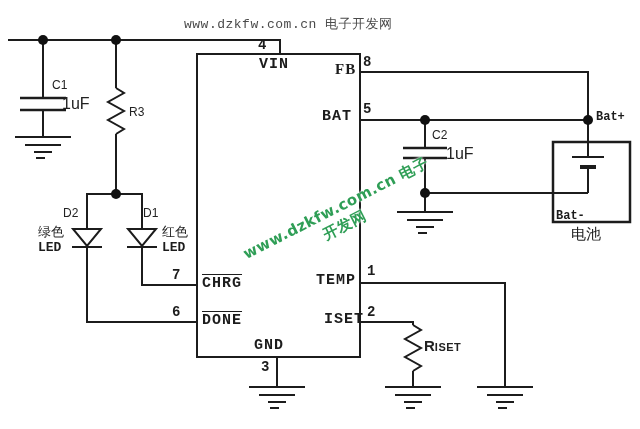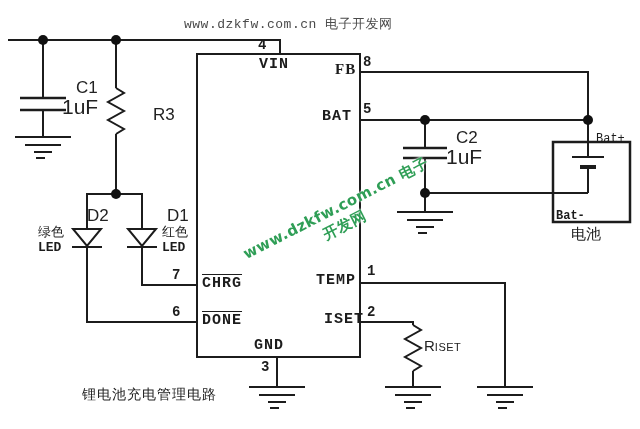--- a/index.html
+++ b/index.html
@@ -16,22 +16,22 @@
     white-space:nowrap;
     color:#1c1c1c;
     line-height:1.1;
   }
   .mono{font-family:"Liberation Mono",monospace;}
   .sans{font-family:"Liberation Sans",sans-serif;}
   .cjk{font-family:"DejaVu Sans",sans-serif;}
   .pin-name{font-size:15px;font-weight:700;letter-spacing:1px;}
   .pin-num{font-size:14px;font-weight:700;}
   .ovl{text-decoration:overline;}
-  .comp-ref{font-size:17px;color:#222;margin-left:24px;}
-  .comp-val{font-size:21px;color:#222;}
+  .comp-ref{font-size:12px;color:#222;}
+  .comp-val{font-size:16px;color:#222;}
   .wm-top{
     font-size:13px;letter-spacing:0.5px;
     color:#4a4a4a;
     font-family:"Liberation Mono",monospace;
   }
   .wm-diag{
     position:absolute;
     left:233px;top:198px;
     width:215px;
     text-align:center;
@@ -156,21 +156,20 @@
   <div class="lbl mono pin-num" style="left:363px;top:102px;">5</div>
   <div class="lbl mono pin-num" style="left:172px;top:268px;">7</div>
   <div class="lbl mono pin-num" style="left:172px;top:305px;">6</div>
   <div class="lbl mono pin-num" style="left:367px;top:264px;">1</div>
   <div class="lbl mono pin-num" style="left:367px;top:305px;">2</div>
   <div class="lbl mono pin-num" style="left:261px;top:360px;">3</div>
 
   <div class="lbl sans comp-ref" style="left:432px;top:129px;">C2</div>
   <div class="lbl sans comp-val" style="left:446px;top:145px;">1uF</div>
 
-  <div class="lbl sans" style="left:424px;top:338px;font-size:15px;font-weight:400;color:#222;"><span>R</span><span class="sub">ISET</span></div>
+  <div class="lbl sans" style="left:424px;top:338px;font-size:15px;font-weight:700;color:#222;"><span>R</span><span class="sub">ISET</span></div>
 
-  <div class="lbl mono" style="left:596px;top:133px;font-size:12px;font-weight:400;">Bat+</div>
+  <div class="lbl mono" style="left:596px;top:111px;font-size:12px;font-weight:700;">Bat+</div>
   <div class="lbl mono" style="left:556px;top:170px;font-size:12px;font-weight:700;margin-top:40px;">Bat-</div>
   <div class="lbl cjk" style="left:571px;top:226px;font-size:15px;">电池</div>
 
-  <div class="lbl cjk" style="left:82px;top:387px;font-size:14px;letter-spacing:1px;">锂电池充电管理电路</div>
 
 </div>
 
 </body></html>

